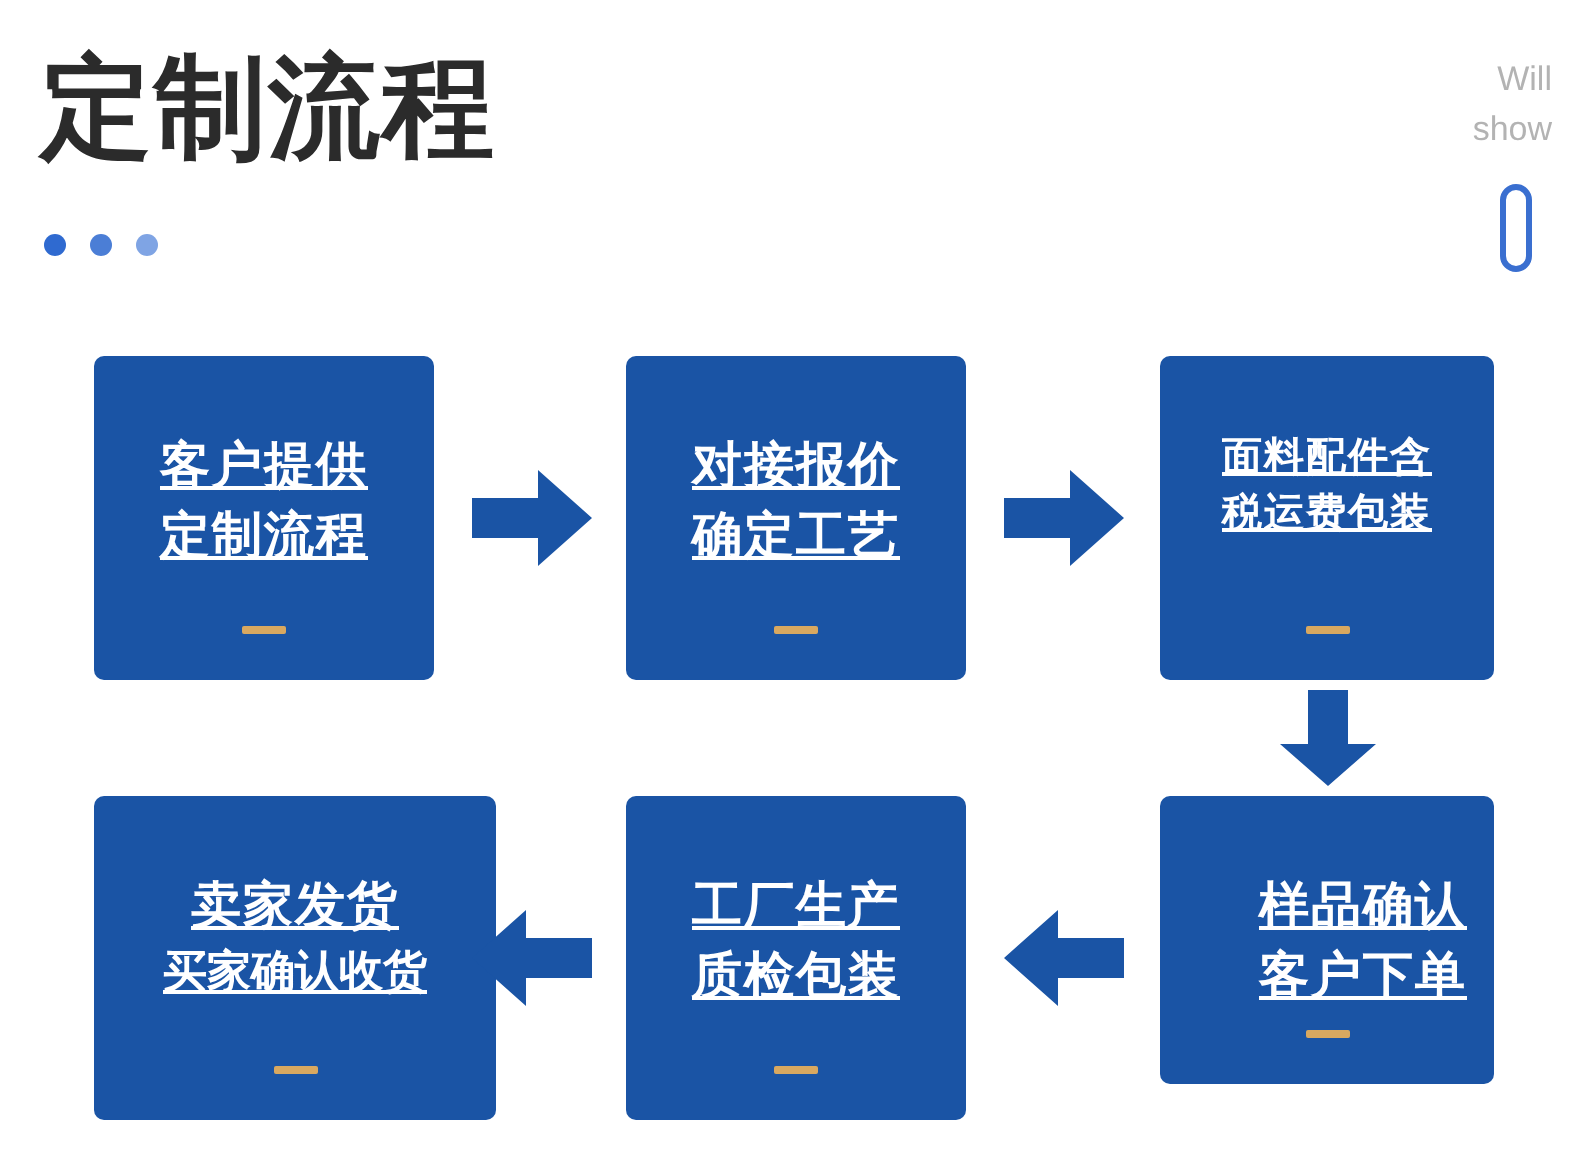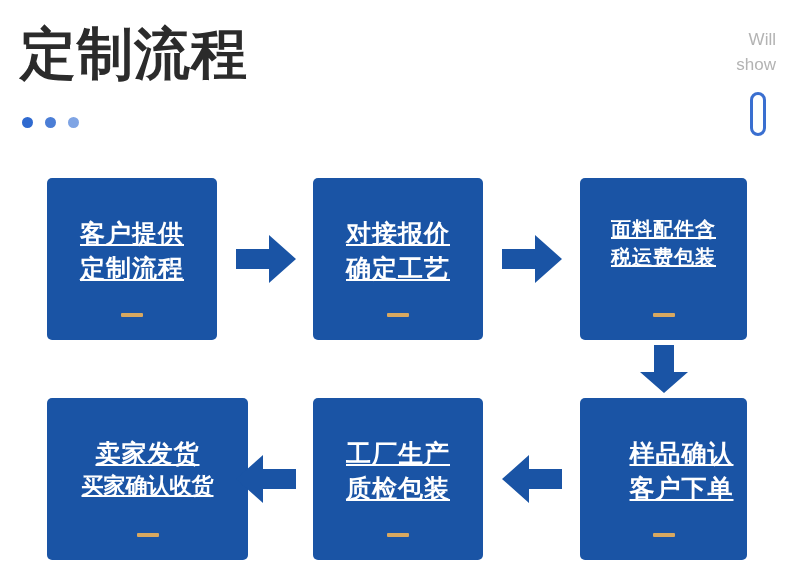--- a/index.html
+++ b/index.html
@@ -202,21 +202,21 @@
     </div>
     <span class="dash" style="background: rgb(216, 168, 96);"></span>
   </div>
 
   <div class="arrow" style="left:502px; top:453px; width:60px; height:52px;">
     <svg width="60" height="52" viewBox="0 0 60 52">
       <polygon points="60,16 27,16 27,2 0,26 27,50 27,36 60,36" fill="#1a54a5"></polygon>
     </svg>
   </div>
 
-  <div class="flow-box" style="left: 580px; top: 398px; width: 167px; height: 162px; background: rgb(26, 84, 165); padding-left: 36px;">
+  <div class="flow-box" style="left: 580px; top: 398px; width: 167px; height: 144px; background: rgb(26, 84, 165); padding-left: 36px;">
     <div class="lines">
       <span class="line" data-bind="flow.steps.3.line1">样品确认</span>
       <span class="line" data-bind="flow.steps.3.line2">客户下单</span>
     </div>
     <span class="dash" style="background: rgb(216, 168, 96);"></span>
   </div>
 
 </div>
 
 </body></html>

